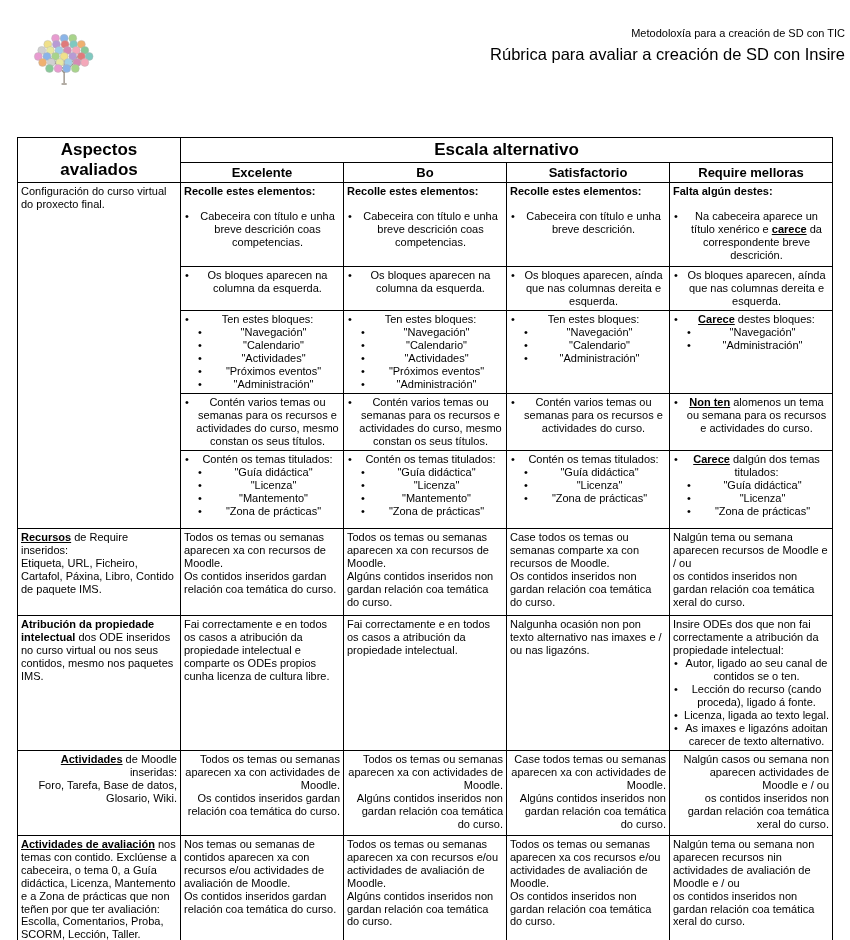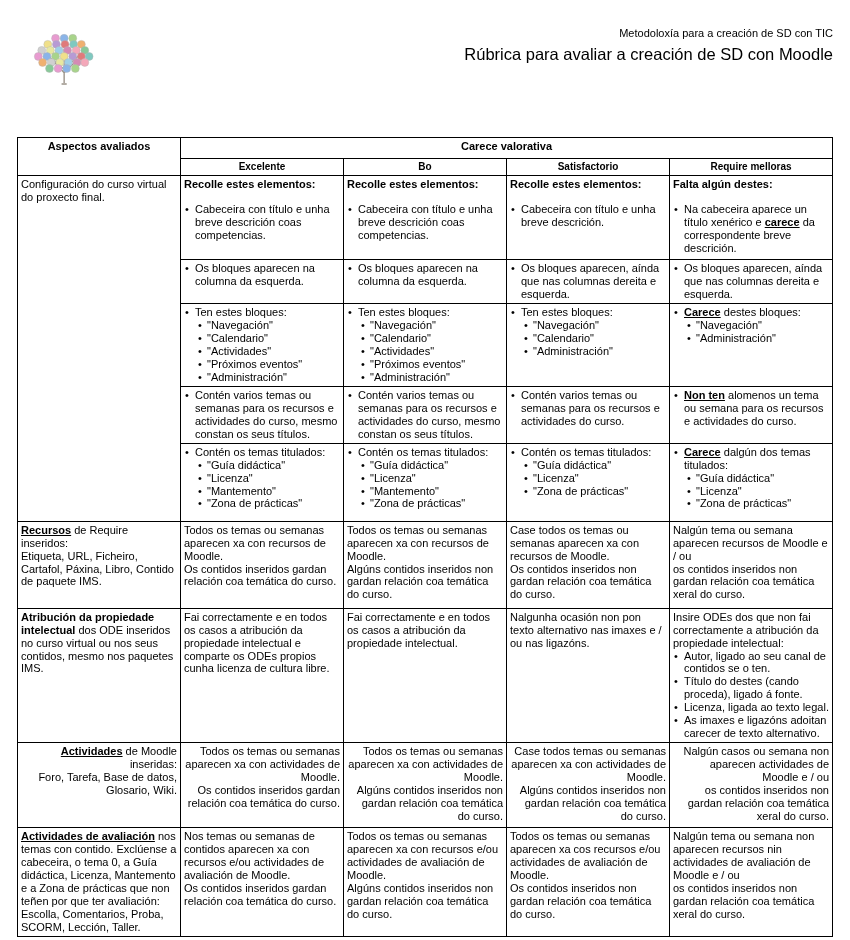--- a/index.html
+++ b/index.html
@@ -2,43 +2,43 @@
 <html><head>
 <meta charset="utf-8">
 <style>
   html,body{margin:0;padding:0;}
   body{
     width:850px;height:940px;background:#ffffff;position:relative;
     font-family:"Liberation Sans","DejaVu Sans",sans-serif;color:#000;
   }
   .doc-header{position:absolute;top:0;left:0;width:850px;height:130px;}
   .logo{position:absolute;left:26px;top:28px;width:78px;height:62px;}
-  .titles{position:absolute;right:17px;top:27px;text-align:right;}
+  .titles{position:absolute;right:5px;top:27px;text-align:right;}
   .subtitle{font-size:11px;margin-bottom:6px;}
   .title{font-size:16.5px;}
   table.rubric{
     position:absolute;left:17px;top:137px;width:816px;
     border-collapse:collapse;table-layout:fixed;
     font-size:11px;line-height:1.18;
   }
   table.rubric col{width:20%;}
   table.rubric th,table.rubric td{
     border:1px solid #000;vertical-align:top;padding:2px 3px;
     overflow:hidden;
   }
-  thead th{font-weight:bold;text-align:center;font-size:11px;padding:3px 2px;}
+  thead th{font-weight:bold;text-align:center;font-size:17px;padding:3px 2px;}
   thead tr.h1{height:21px;}
   thead tr.h2{height:17px;}
-  thead tr.h2 th{font-size:10px;}
+  thead tr.h2 th{font-size:13px;}
   td .para{margin:0;}
   .li1{display:flex;}
   .li2{display:flex;margin-left:13px;}
   .mk{flex:none;width:10px;text-align:left;padding-left:1px;}
   .li2 .mk{width:9px;}
-  .tx{flex:1;min-width:0;}
+  .tx{flex:1;min-width:0;text-align:center;}
   .gap{margin-top:12px;}
   .b{font-weight:bold;}
   .u{text-decoration:underline;margin-top:24px;}
 </style>
 </head>
 <body>
 
 <div class="doc-header">
   <svg class="logo" viewBox="0 0 90 72" aria-hidden="true">
     <g stroke="#9a9288" stroke-width="1.6" fill="none">
@@ -73,36 +73,36 @@
         <circle cx="59" cy="40" r="4.6" fill="#d48ab4" stroke="#b5b5b5" stroke-width="0.5"></circle>
         <circle cx="68" cy="40" r="4.6" fill="#f4a7b9" stroke="#b5b5b5" stroke-width="0.5"></circle>
         <circle cx="27" cy="47" r="4.6" fill="#88c999" stroke="#b5b5b5" stroke-width="0.5"></circle>
         <circle cx="37" cy="47" r="4.6" fill="#e89bd0" stroke="#b5b5b5" stroke-width="0.5"></circle>
         <circle cx="47" cy="47" r="4.6" fill="#8ab4e8" stroke="#b5b5b5" stroke-width="0.5"></circle>
         <circle cx="57" cy="47" r="4.6" fill="#a8d48a" stroke="#b5b5b5" stroke-width="0.5"></circle>
       </g>
   </svg>
   <div class="titles">
     <div class="subtitle">Metodoloxía para a creación de SD con TIC</div>
-    <div class="title">Rúbrica para avaliar a creación de SD con Moodle</div>
+    <div class="title">Rúbrica para avaliar a creación de SD con Insire</div>
   </div>
 </div>
 
 <table class="rubric">
   <colgroup>
       <col>
       <col>
       <col>
       <col>
       <col>
     </colgroup>
   <thead>
     <tr class="h1">
       <th rowspan="2">Aspectos avaliados</th>
-      <th colspan="4">Carece valorativa</th>
+      <th colspan="4">Escala alternativo</th>
     </tr>
     <tr class="h2">
       <th>Excelente</th>
       <th>Bo</th>
       <th>Satisfactorio</th>
       <th>Require melloras</th>
     </tr>
   </thead>
   <tbody id="rubric-body">
       <tr style="height: 84px;">
@@ -365,21 +365,21 @@
         </td>
         <td>
           <div class="para"><span>Todos os temas ou semanas aparecen xa con recursos de Moodle.</span></div>
           <div class="para"><span>Os contidos inseridos gardan relación coa temática do curso.</span></div>
         </td>
         <td>
           <div class="para"><span>Todos os temas ou semanas aparecen xa con recursos de Moodle.</span></div>
           <div class="para"><span>Algúns contidos inseridos non gardan relación coa temática do curso.</span></div>
         </td>
         <td>
-          <div class="para"><span>Case todos os temas ou semanas aparecen xa con recursos de Moodle.</span></div>
+          <div class="para"><span>Case todos os temas ou semanas comparte xa con recursos de Moodle.</span></div>
           <div class="para"><span>Os contidos inseridos non gardan relación coa temática do curso.</span></div>
         </td>
         <td>
           <div class="para"><span>Nalgún tema ou semana aparecen recursos de Moodle e / ou</span></div>
           <div class="para"><span>os contidos inseridos non gardan relación coa temática xeral do curso.</span></div>
         </td>
       </tr>
       <tr style="height: 133px;">
         <td rowspan="1">
           <div class="para"><span class="b">Atribución da propiedade intelectual</span><span> dos ODE inseridos no curso virtual ou nos seus contidos, mesmo nos paquetes IMS.</span></div>
@@ -394,21 +394,21 @@
           <div class="para"><span>Nalgunha ocasión non pon texto alternativo nas imaxes e / ou nas ligazóns.</span></div>
         </td>
         <td>
           <div class="para"><span>Insire ODEs dos que non fai correctamente a atribución da propiedade intelectual:</span></div>
           <div class="li1">
             <span class="mk">•</span>
             <span class="tx"><span>Autor, ligado ao seu canal de contidos se o ten.</span></span>
           </div>
           <div class="li1">
             <span class="mk">•</span>
-            <span class="tx"><span>Título do destes (cando proceda), ligado á fonte.</span></span>
+            <span class="tx"><span>Lección do recurso (cando proceda), ligado á fonte.</span></span>
           </div>
           <div class="li1">
             <span class="mk">•</span>
             <span class="tx"><span>Licenza, ligada ao texto legal.</span></span>
           </div>
           <div class="li1">
             <span class="mk">•</span>
             <span class="tx"><span>As imaxes e ligazóns adoitan carecer de texto alternativo.</span></span>
           </div>
         </td>

